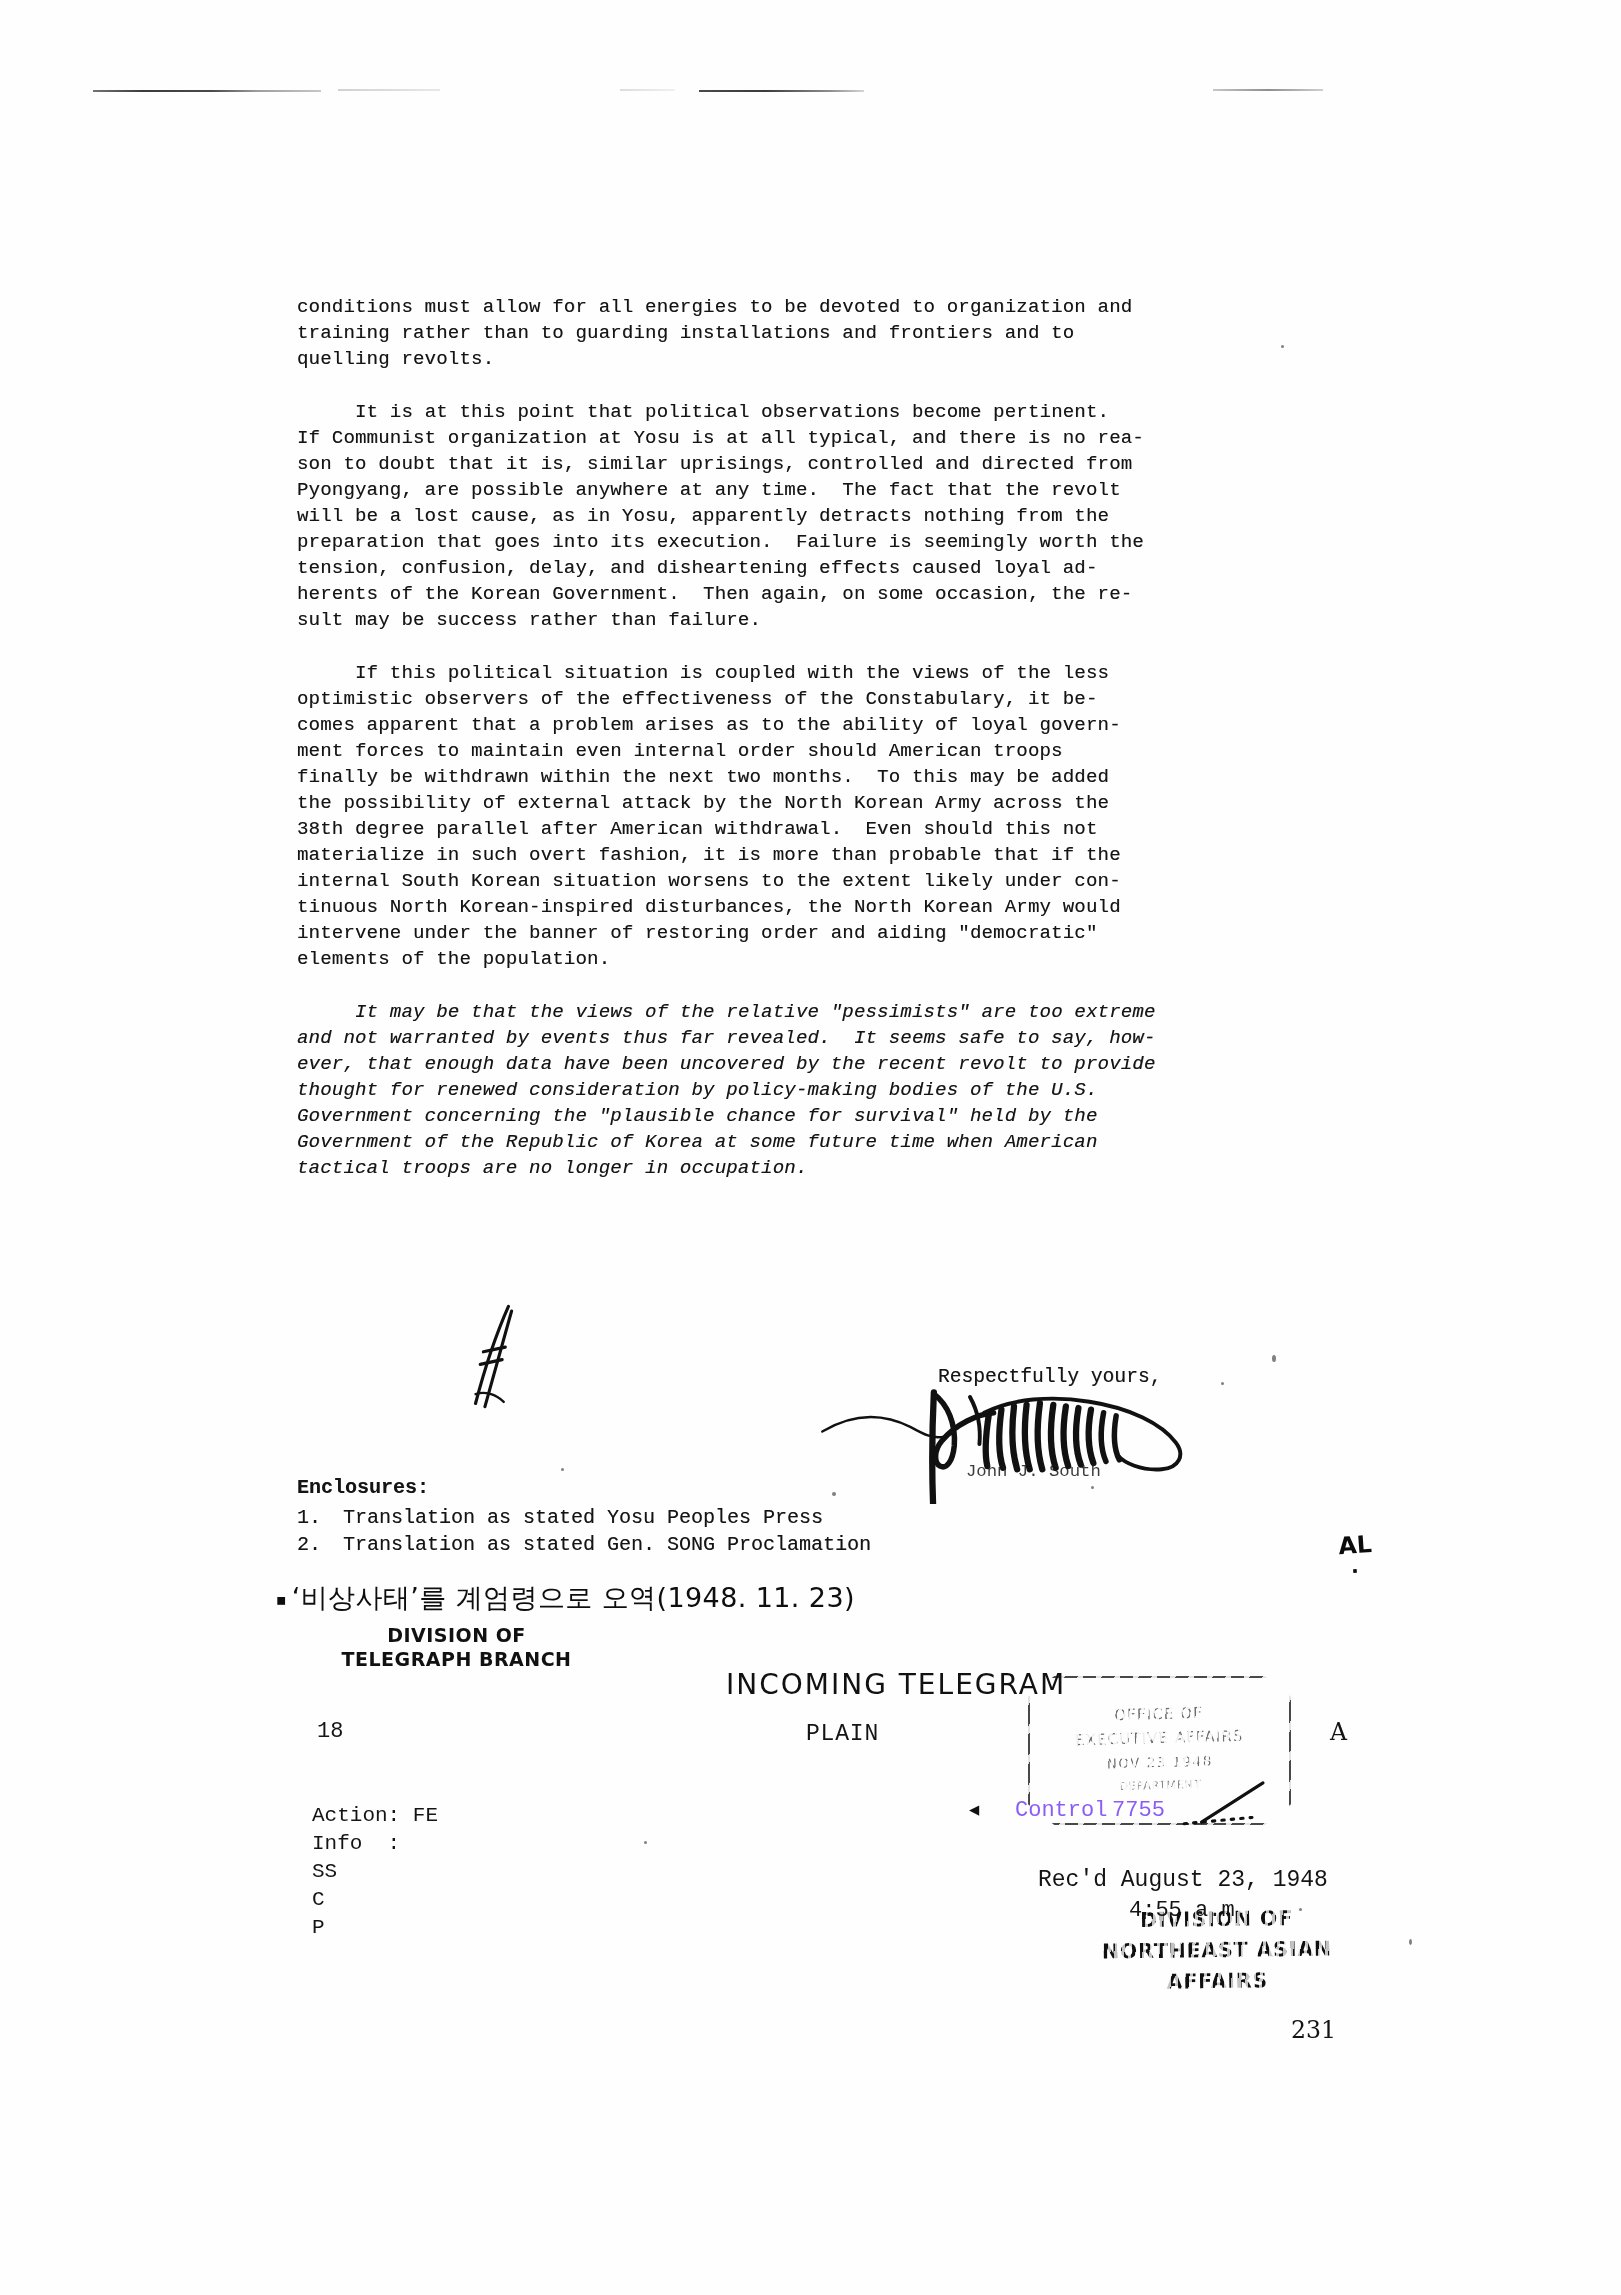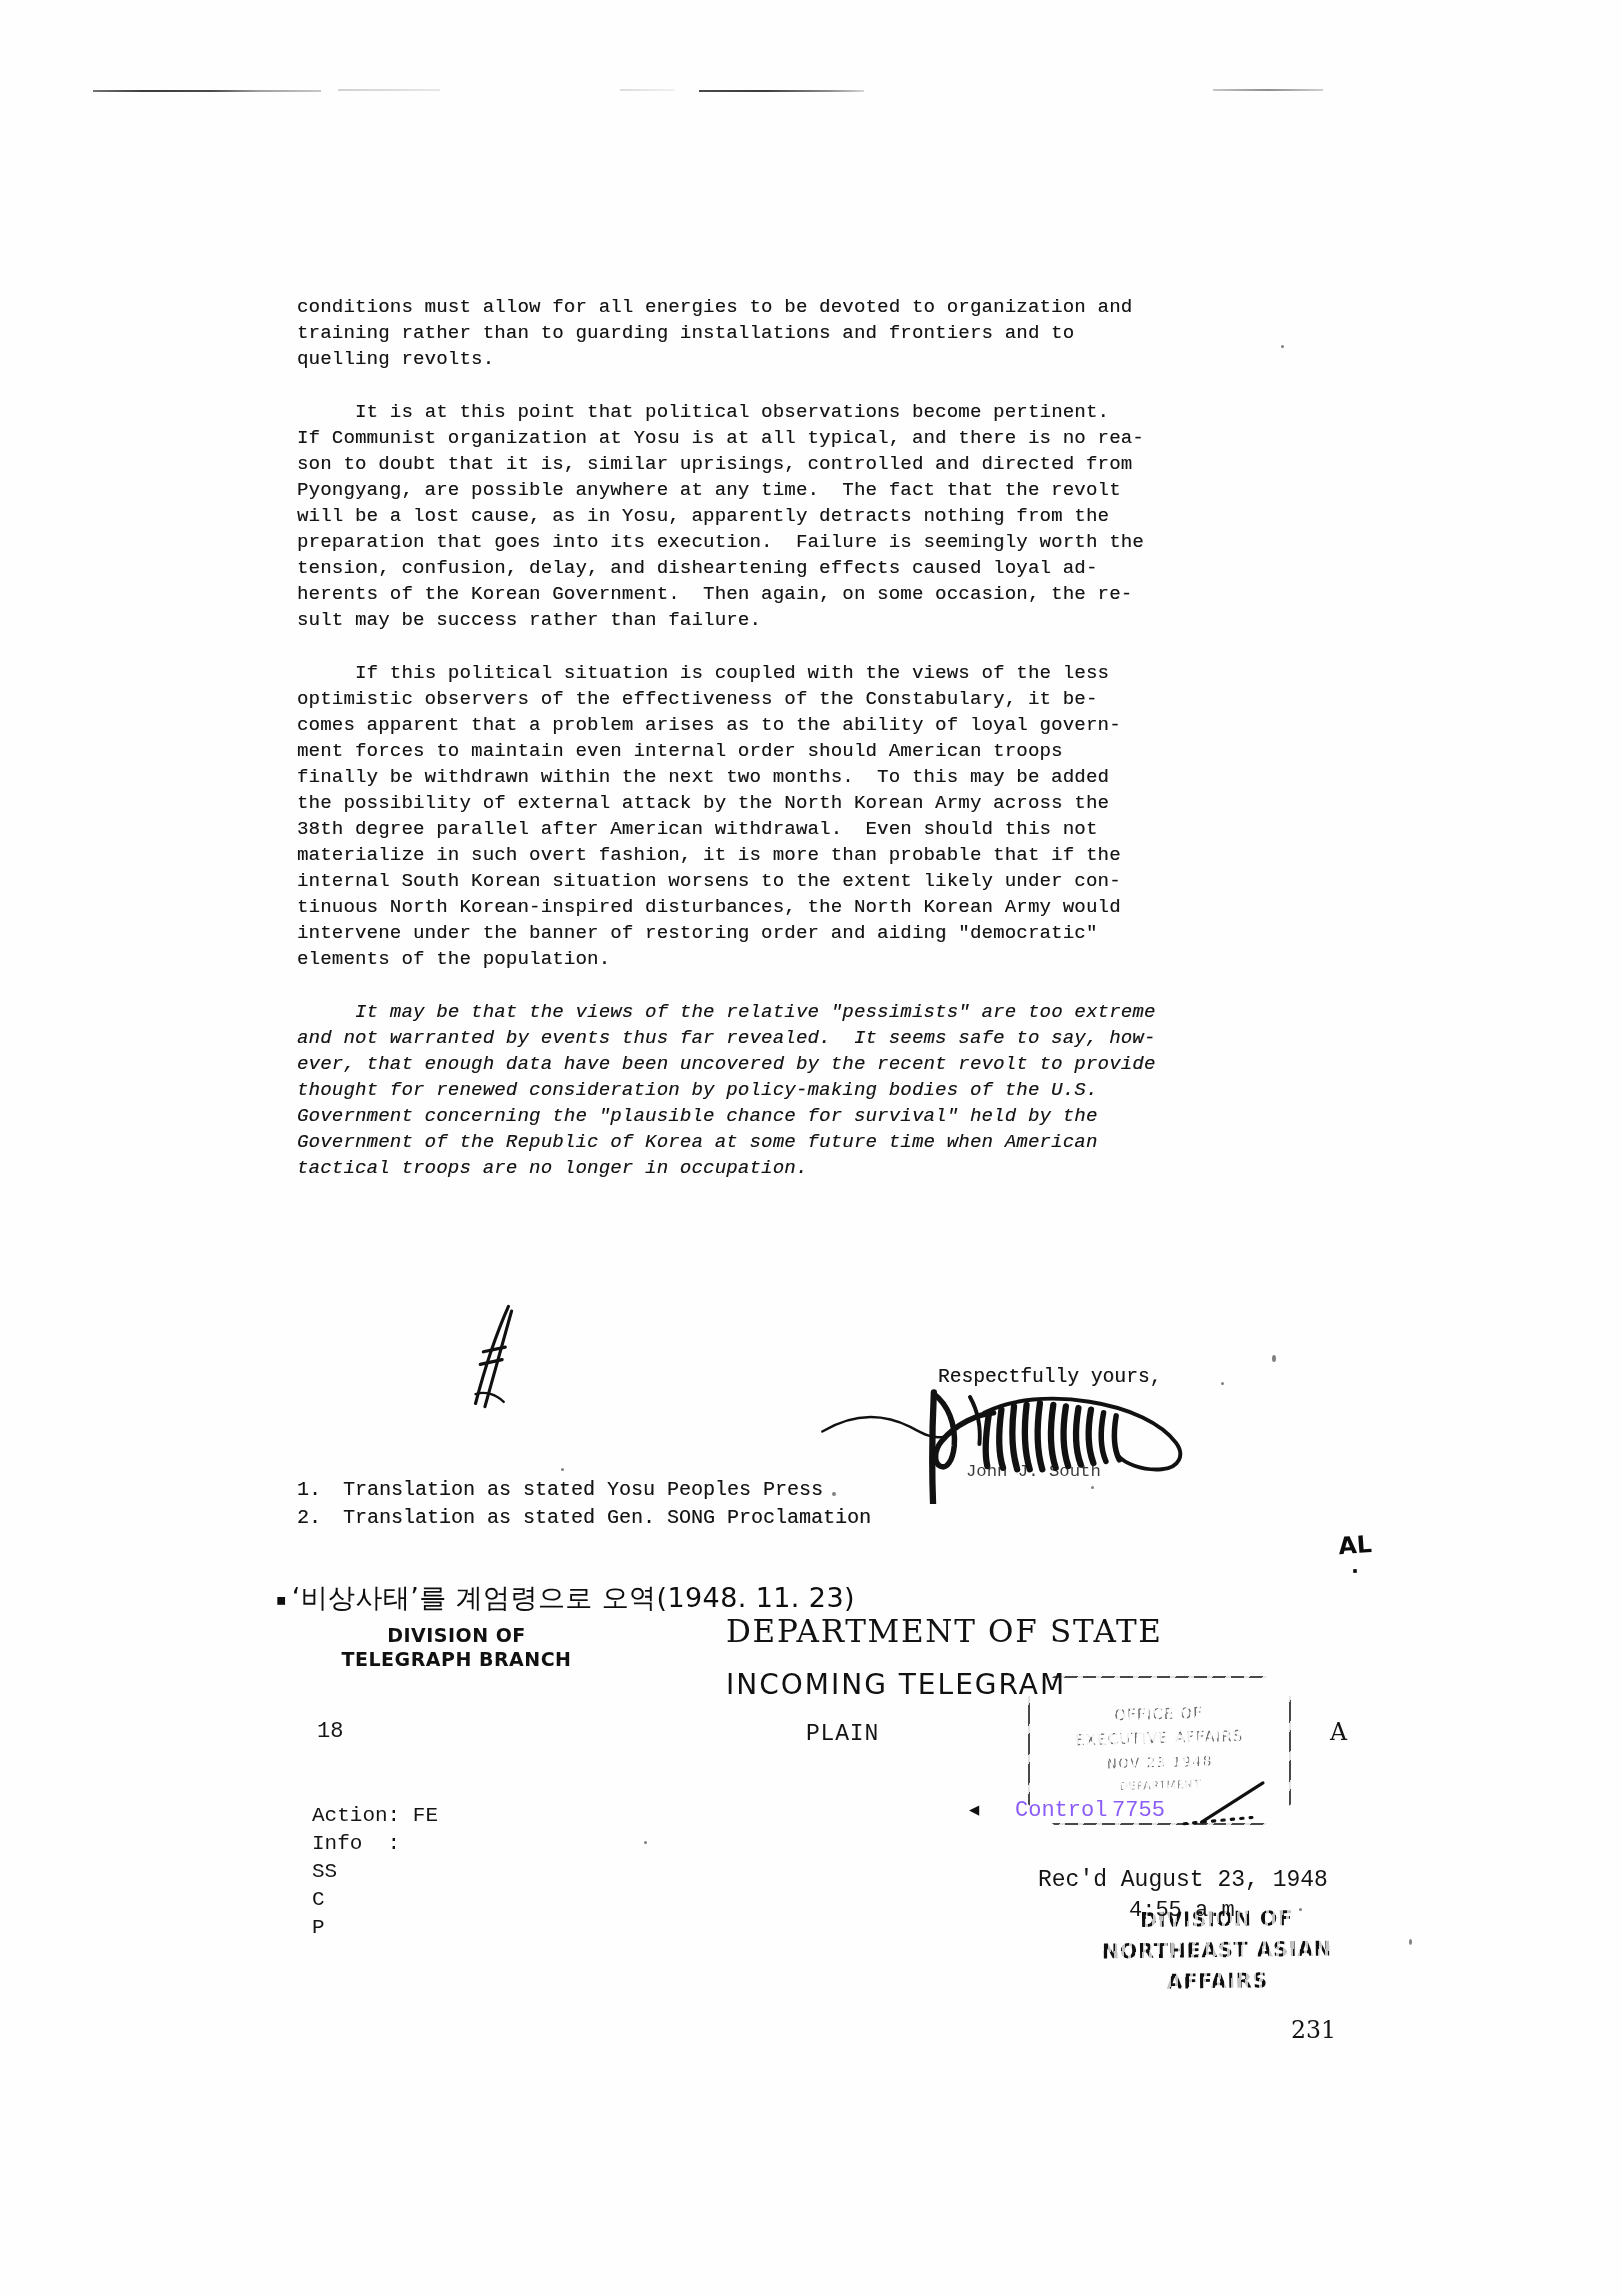--- a/index.html
+++ b/index.html
@@ -407,20 +407,21 @@
     <g fill="none" stroke="#111" stroke-linecap="round" stroke-width="4">
       <path d="M58 4 C42 40, 28 82, 16 128"></path>
       <path d="M62 10 C52 46, 40 88, 28 132"></path>
       <path d="M26 62 L54 56"></path>
       <path d="M22 78 L50 72"></path>
       <path d="M16 116 C28 112, 42 116, 52 126" stroke-width="3"></path>
     </g>
   </svg>
 
   <div id="enclosures">
+    <div class="head">Enclosures:</div>
     <ol>
       <li>
         <span class="num">1.</span>
         <span>Translation as stated Yosu Peoples Press</span>
       </li>
       <li>
         <span class="num">2.</span>
         <span>Translation as stated Gen. SONG Proclamation</span>
       </li>
     </ol>
@@ -430,21 +431,20 @@
     <span class="bullet">▪</span><span>‘비상사태’를 계엄령으로 오역(1948. 11. 23)</span>
   </div>
 
   <div id="telegram">
 
     <div id="tg-branch">
       <div>DIVISION OF</div>
       <div>TELEGRAPH BRANCH</div>
     </div>
 
-    <div id="tg-dept">DEPARTMENT OF STATE</div>
     <div id="tg-incoming">INCOMING TELEGRAM</div>
 
     <div id="tg-al">
       <span>AL</span>
       <span class="dot">.</span>
     </div>
 
     <div id="tg-number">18</div>
 
     <div id="tg-routing">Action: FE

